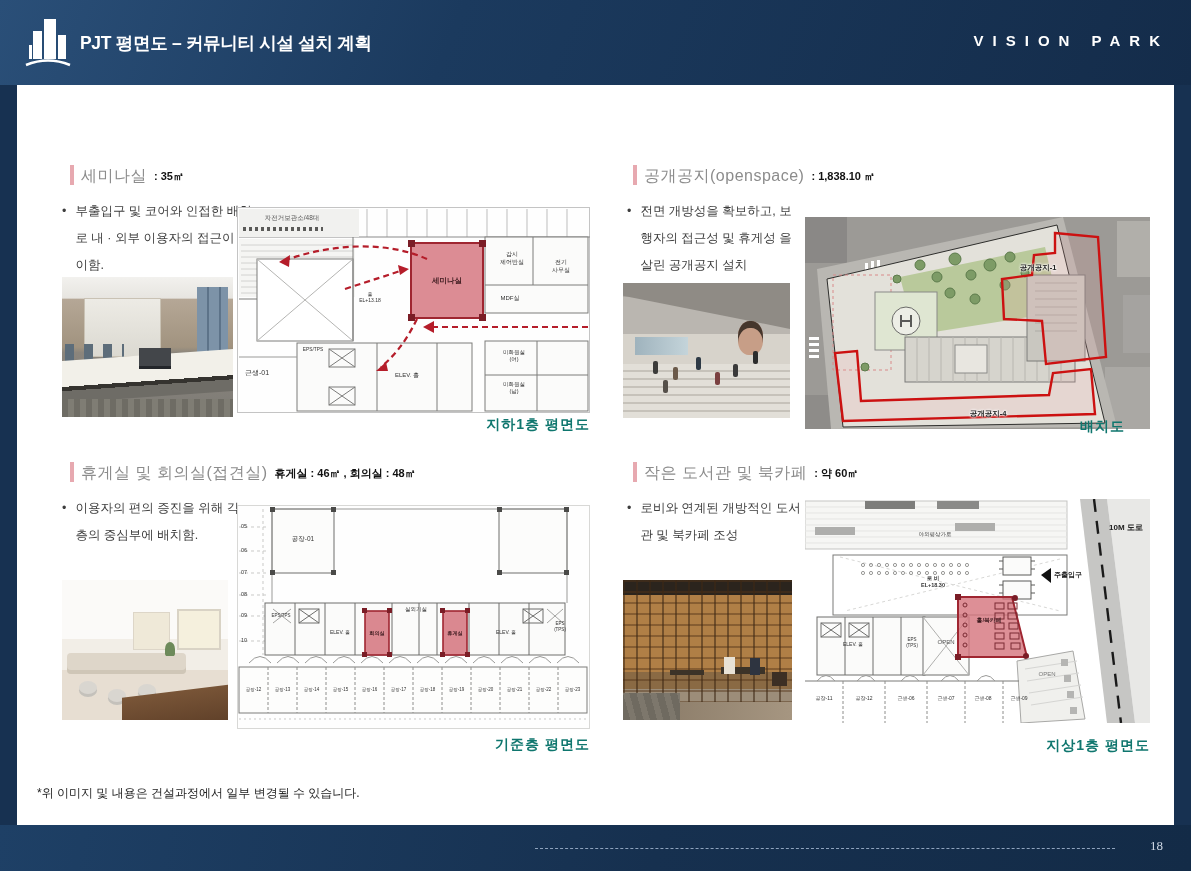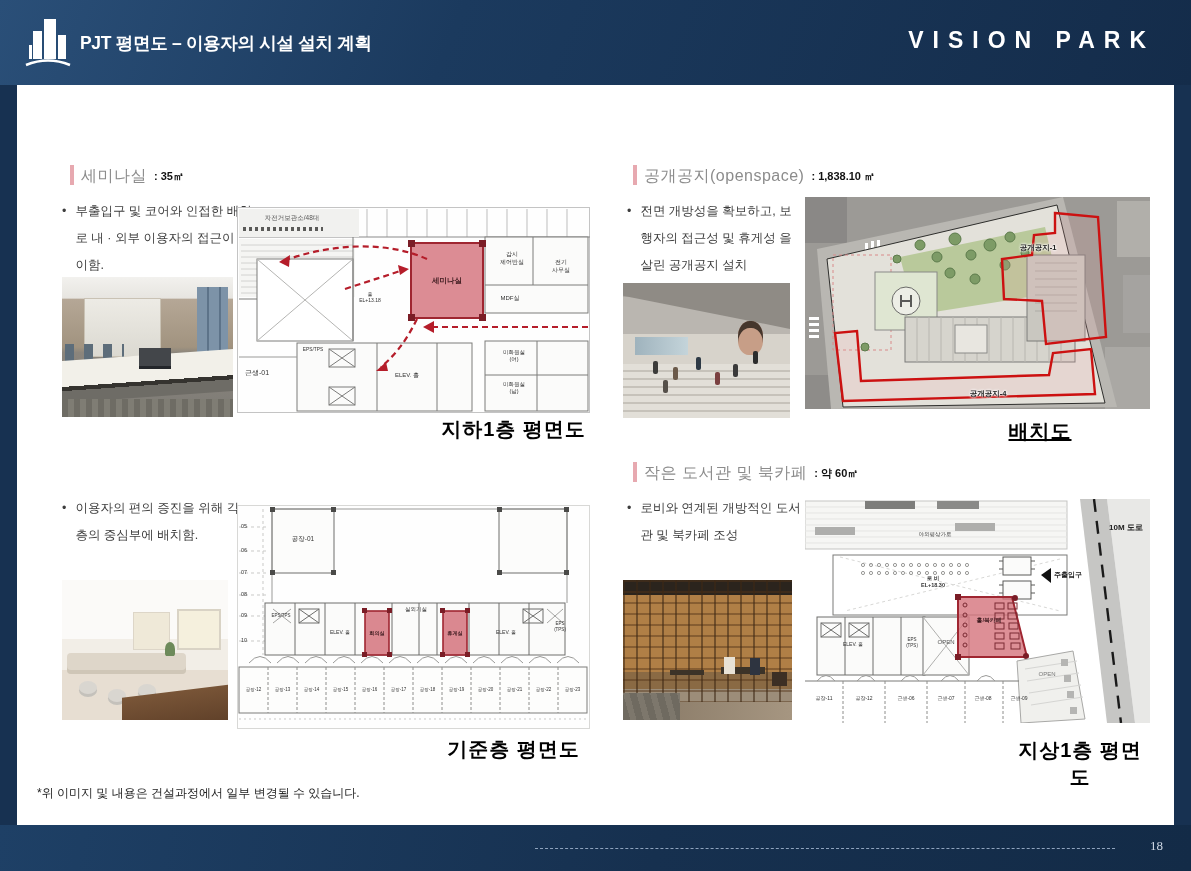--- a/index.html
+++ b/index.html
@@ -5,35 +5,35 @@
   * { margin:0; padding:0; box-sizing:border-box; }
   body { font-family:"Liberation Sans", sans-serif; }
   .slide { position:relative; width:1191px; height:871px; background:#173151; overflow:hidden; }
 
   
   .header { position:absolute; top:0; left:0; right:0; height:85px;
     background:linear-gradient(112deg,#2a4f78 0%,#1b3a5e 38%,#142c4a 100%); }
   .logo-icon { position:absolute; left:25px; top:15px; width:46px; height:54px; }
   .header-title { position:absolute; left:80px; top:0; height:85px; display:flex; align-items:center;
     color:#ffffff; font-size:17.5px; font-weight:bold; letter-spacing:-0.3px; }
-  .brand { position:absolute; right:36px; top:0; height:80px; display:flex; align-items:center;
-    color:#ffffff; font-size:23px; font-weight:bold; letter-spacing:9px; }
+  .brand { position:absolute; right:22px; top:0; height:80px; display:flex; align-items:center;
+    color:#ffffff; font-size:15px; font-weight:bold; letter-spacing:9px; }
 
   
   .content { position:absolute; left:17px; right:17px; top:85px; height:740px; background:#ffffff; }
 
   .sec-header { position:absolute; display:flex; align-items:flex-end; }
   .sec-bar { width:4px; height:20px; background:#e7a9b0; margin-right:7px; }
   .sec-title { font-size:16px; color:#8c8c8c; letter-spacing:0.5px; line-height:1.2; }
   .sec-area { font-size:11px; font-weight:bold; color:#111; padding-bottom:1px; margin-left:7px; white-space:nowrap; }
 
   .bullet-block { position:absolute; display:flex; gap:9px; color:#3d3d3d; font-size:12.5px; line-height:2.15; }
   .bullet-dot { line-height:2.15; }
 
-  .caption { position:absolute; font-weight:bold; color:#000000; font-size:20px; text-align:center; letter-spacing:1px; }
+  .caption { position:absolute; font-weight:bold; color:#0f766e; font-size:14px; text-align:right; letter-spacing:1px; }
   .footnote { position:absolute; left:20px; top:700px; font-size:12px; color:#222; }
 
   
   .photo { position:absolute; overflow:hidden; background:#ddd; }
   .photo > div { position:absolute; }
   .p1 { background:linear-gradient(180deg,#f2f1ee 0%,#e7e5e0 15%,#b5a796 16%,#a1937f 50%,#8b857c 54%,#7d7b76 100%); }
   .p1-screen { left:13%; top:15%; width:45%; height:42%; background:linear-gradient(180deg,#edebe5,#dbd9d1); border:1px solid #c9c2b4; }
   .p1-window { right:3%; top:7%; width:18%; height:55%;
     background:repeating-linear-gradient(90deg,#7d93a8 0 10px,#5d7389 10px 12px),#7d93a8; }
   .p1-chairs { left:2%; top:48%; width:34%; height:16%;
@@ -96,21 +96,21 @@
   <div class="header">
     <svg class="logo-icon" viewBox="0 0 46 54">
       <g fill="#ffffff">
         <rect x="8" y="16" width="9" height="28"></rect>
         <rect x="19" y="4" width="12" height="40"></rect>
         <rect x="33" y="20" width="8" height="24"></rect>
         <rect x="4" y="30" width="3" height="14"></rect>
       </g>
       <path d="M1,50 Q23,41 45,50" stroke="#ffffff" stroke-width="2.5" fill="none"></path>
     </svg>
-    <div class="header-title">PJT 평면도 – 이용자의 시설 설치 계획</div>
+    <div class="header-title">PJT 평면도 – 커뮤니티 시설 설치 계획</div>
     <div class="brand">VISION PARK</div>
   </div>
 
   <div class="content">
 
     <div class="sec-header" style="left:53px; top:80px;">
       <div class="sec-bar"></div>
       <div class="sec-title">세미나실</div>
       <div class="sec-area">: 35㎡</div>
     </div>
@@ -215,21 +215,21 @@
         <div class="p2-person" style="left:18%;top:58%;background:#3c3c3a;"></div>
         <div class="p2-person" style="left:30%;top:62%;background:#6b5a4a;"></div>
         <div class="p2-person" style="left:44%;top:55%;background:#2e3a46;"></div>
         <div class="p2-person" style="left:55%;top:66%;background:#7a4040;"></div>
         <div class="p2-person" style="left:66%;top:60%;background:#3a3a3a;"></div>
         <div class="p2-person" style="left:78%;top:50%;background:#2c2c2c;"></div>
         <div class="p2-person" style="left:24%;top:72%;background:#55504a;"></div>
       </div>
     </div>
 
-    <div class="plan" style="left:788px; top:112px; width:345px; height:212px;padding-left:24px;">
+    <div class="plan" style="left:788px; top:132px; width:345px; height:212px;padding-left:24px;">
       <svg viewBox="0 0 345 212" width="345" height="212">
         <rect x="0" y="0" width="345" height="212" fill="#9c9a96"></rect>
         <g fill="#8a8886">
           <rect x="0" y="0" width="42" height="46"></rect>
           <rect x="312" y="4" width="33" height="56" fill="#b1afaa"></rect>
           <rect x="318" y="78" width="27" height="58" fill="#a5a3a0"></rect>
           <rect x="0" y="178" width="32" height="34" fill="#8e8c89"></rect>
           <rect x="300" y="150" width="45" height="62" fill="#aaa8a4"></rect>
         </g>
         <polygon points="12,52 258,0 312,210 26,212" fill="#b9b7b2"></polygon>
@@ -272,22 +272,27 @@
           <rect x="150" y="128" width="32" height="28" fill="#e8e6e0" stroke="#8a8a88"></rect>
         </g>
         <g stroke="#cc1111" stroke-width="2.4" fill="rgba(245,160,160,0.16)">
           <path d="M250,16 L293,20 L301,140 L241,147 L237,104 L199,102 L197,62 L227,58 L229,38 L250,36 Z"></path>
           <path d="M30,136 L38,204 L290,197 L286,152 L248,156 L244,178 L56,184 L52,134 Z"></path>
         </g>
       </svg>
       <div class="lbl lbl-dark halo" style="left:198px;top:46px;width:70px;font-size:7.5px;">공개공지-1</div>
       <div class="lbl lbl-dark halo" style="left:148px;top:192px;width:70px;font-size:7.5px;">공개공지-4</div>
     </div>
-    <div class="caption" style="left:963px; top:333px; width:120px;text-decoration:underline;">배치도</div>
-
+    <div class="caption" style="left:988px; top:333px; width:120px;">배치도</div>
+
+    <div class="sec-header" style="left:53px; top:377px;">
+      <div class="sec-bar"></div>
+      <div class="sec-title">휴게실 및 회의실(접견실)</div>
+      <div class="sec-area">휴게실 : 46㎡ , 회의실 : 48㎡</div>
+    </div>
     <div class="bullet-block" style="left:45px; top:410px; width:190px;">
       <span class="bullet-dot">•</span>
       <span>이용자의 편의 증진을 위해 각 층의 중심부에 배치함.</span>
     </div>
     <div class="photo p3" style="left:45px; top:495px; width:166px; height:140px;">
       <div class="p3-window1"></div>
       <div class="p3-window2"></div>
       <div class="p3-sofa"></div>
       <div class="p3-plant"></div>
       <div class="p3-stool" style="left:10%;top:72%;"></div>

